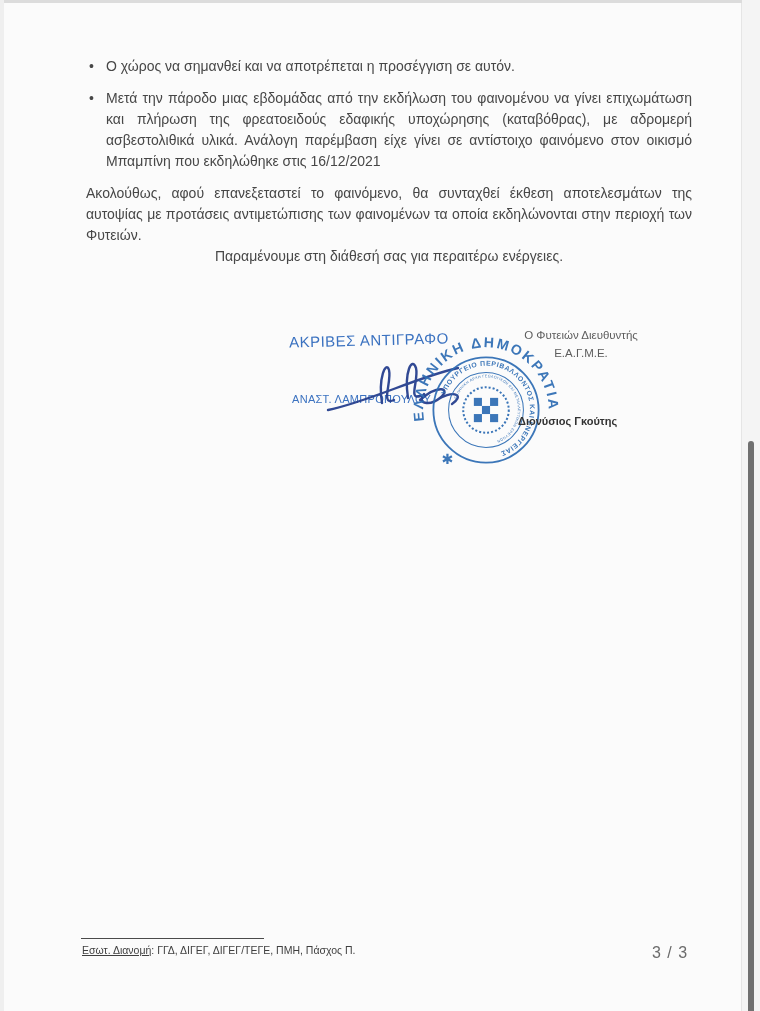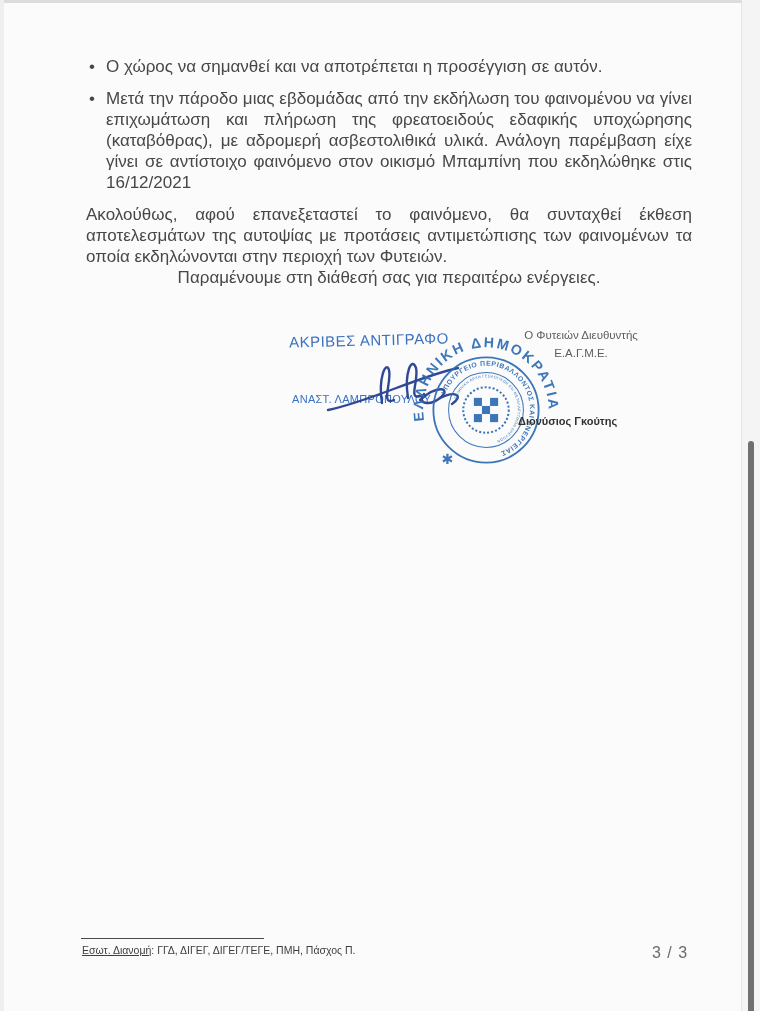--- a/index.html
+++ b/index.html
@@ -11,21 +11,21 @@
   
   .artifact-top{position:absolute;left:0;top:0;width:760px;height:3px;background:#dcdcdc;}
   .artifact-left{position:absolute;left:0;top:0;width:4px;height:1011px;background:#efefef;}
   .page-right-margin{position:absolute;left:742px;top:0;width:18px;height:1011px;background:#f4f4f4;}
   .page-right-edge{position:absolute;left:741px;top:3px;width:1px;height:1008px;background:#e5e5e5;}
   .scan-bar{position:absolute;left:748px;top:441px;width:6px;height:570px;background:#707070;border-radius:3px 3px 0 0;}
 
   
   .content{
     position:absolute;left:86px;top:56px;width:606px;
-    font-size:17px;line-height:21px;color:#474747;text-align:justify;
+    font-size:14px;line-height:21px;color:#474747;text-align:justify;
   }
   .bullets{list-style:none;margin:0;padding:0;}
   .bullets li{position:relative;padding-left:20px;margin-bottom:11px;}
   .bullets li::before{content:"•";position:absolute;left:3px;top:0;color:#474747;}
   .content p{margin:0 0 0 0;}
   .content p.last{text-align:center;}
 
   
   .cert-label{
     position:absolute;left:289px;top:331px;width:200px;

